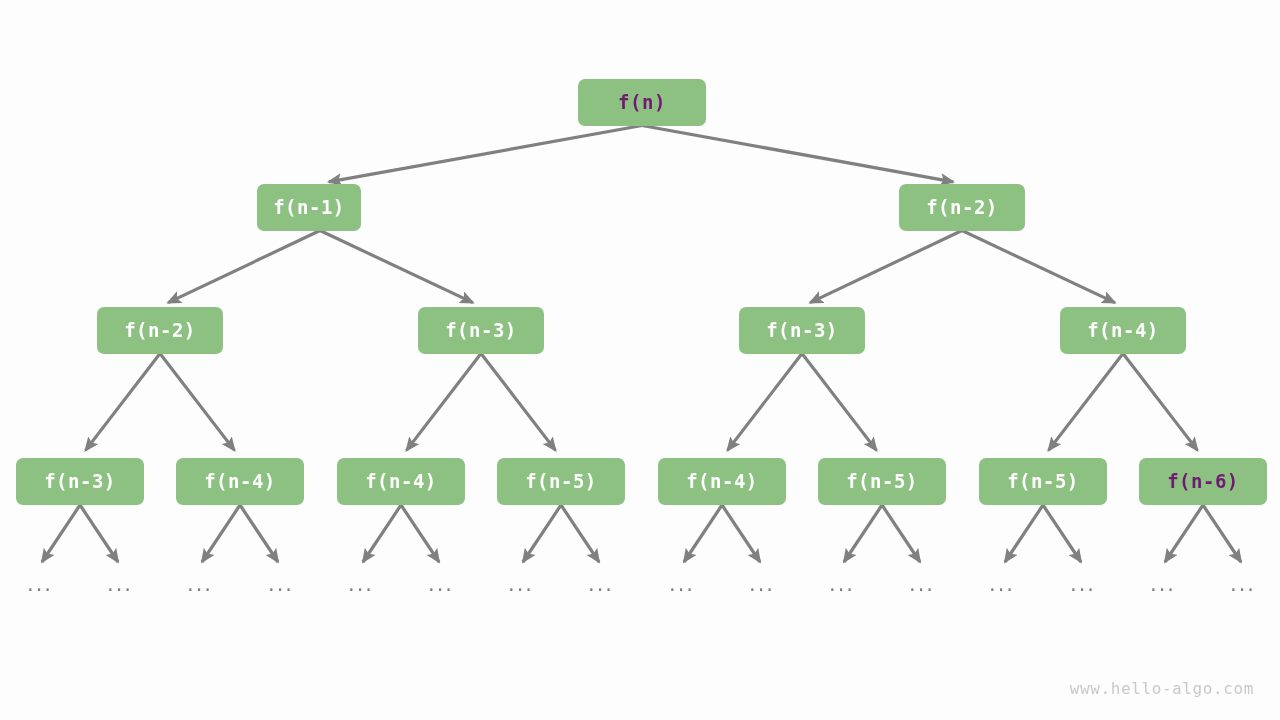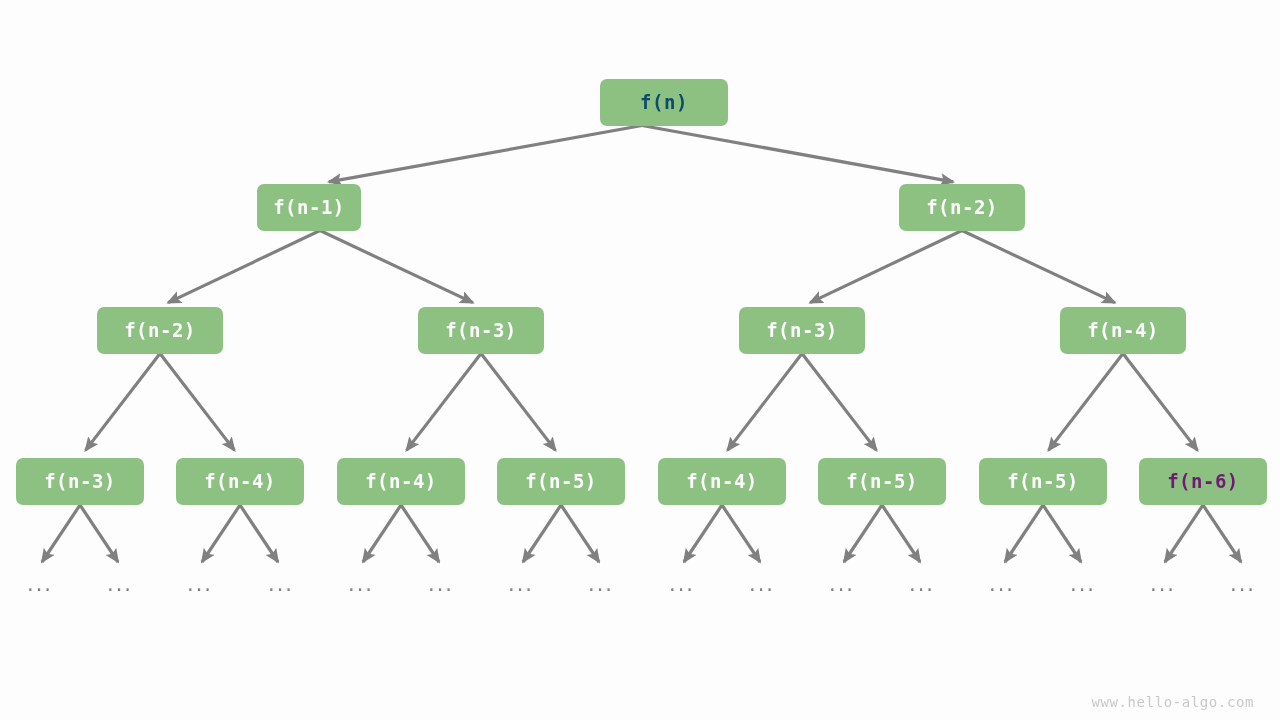--- a/index.html
+++ b/index.html
@@ -52,24 +52,24 @@
     font-family: "DejaVu Sans", "Liberation Sans", sans-serif;
     font-size: 21px;
     line-height: 1;
     letter-spacing: 2px;
     white-space: nowrap;
     user-select: none;
   }
   #watermark {
     position: absolute;
     right: 26px;
-    bottom: 10px;
+    bottom: 22px;
     color: #c9c9c9;
     font-family: "DejaVu Sans Mono", "Liberation Mono", monospace;
-    font-size: 14px;
+    font-size: 16px;
     letter-spacing: 0.6px;
     white-space: nowrap;
     user-select: none;
   }
 </style>
 </head>
 <body style="background: rgb(253, 253, 253);">
 
 <div id="diagram-root">
 
@@ -109,21 +109,21 @@
         <line x1="882" y1="505" x2="844" y2="562" stroke="#808080" stroke-width="3.2" marker-end="url(#arrowhead)"></line>
         <line x1="882" y1="505" x2="920" y2="562" stroke="#808080" stroke-width="3.2" marker-end="url(#arrowhead)"></line>
         <line x1="1043" y1="505" x2="1005" y2="562" stroke="#808080" stroke-width="3.2" marker-end="url(#arrowhead)"></line>
         <line x1="1043" y1="505" x2="1081" y2="562" stroke="#808080" stroke-width="3.2" marker-end="url(#arrowhead)"></line>
         <line x1="1203" y1="505" x2="1165" y2="562" stroke="#808080" stroke-width="3.2" marker-end="url(#arrowhead)"></line>
         <line x1="1203" y1="505" x2="1241" y2="562" stroke="#808080" stroke-width="3.2" marker-end="url(#arrowhead)"></line>
       </g>
   </svg>
 
   <div id="nodes-layer">
-      <div class="tree-node" style="left: 600px; top: 78.5px; width: 128px; height: 47px; background: rgb(140, 193, 130); color: #0c4a6e;">
+      <div class="tree-node" style="left: 578px; top: 78.5px; width: 128px; height: 47px; background: rgb(140, 193, 130); color: #701a75;">
         <span>f(n)</span>
       </div>
       <div class="tree-node" style="left: 257px; top: 183.5px; width: 104px; height: 47px; background: rgb(140, 193, 130); color: rgb(255, 255, 255);">
         <span>f(n-1)</span>
       </div>
       <div class="tree-node" style="left: 899px; top: 183.5px; width: 126px; height: 47px; background: rgb(140, 193, 130); color: rgb(255, 255, 255);">
         <span>f(n-2)</span>
       </div>
       <div class="tree-node" style="left: 97px; top: 306.5px; width: 126px; height: 47px; background: rgb(140, 193, 130); color: rgb(255, 255, 255);">
         <span>f(n-2)</span>

